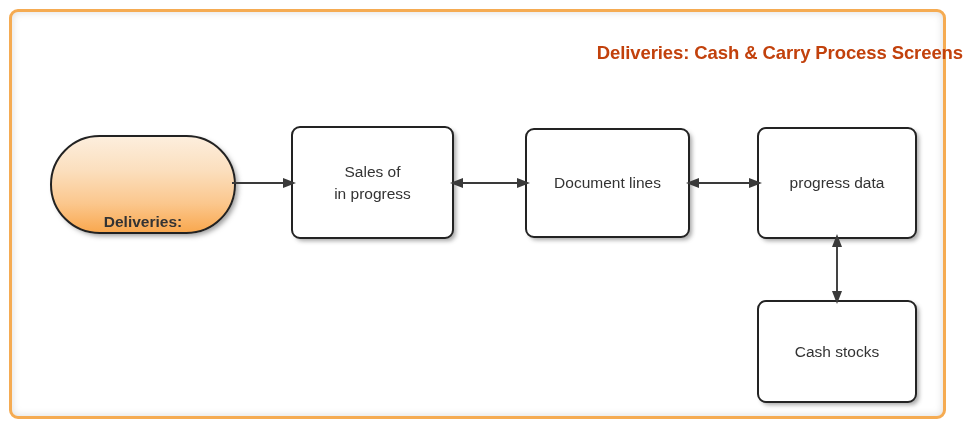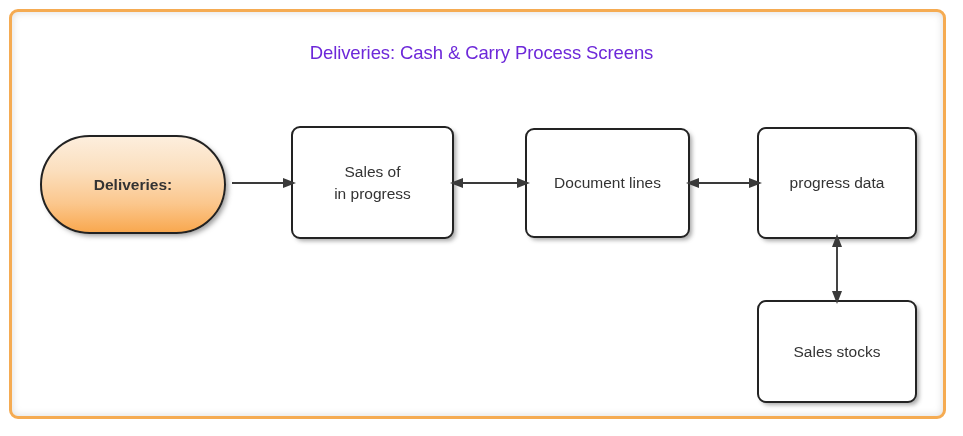--- a/index.html
+++ b/index.html
@@ -29,24 +29,24 @@
     background: #ffffff;
     box-shadow: inset 0 0 7px 1px rgba(120,120,120,0.22);
   }
 
   
   #diagram-title {
     position: absolute;
     left: 0;
     top: 42px;
     width: 963px;
-    text-align: center;
+    text-align: right;
     font-size: 18.5px;
-    font-weight: normal;
-    color: #6d28d9;
+    font-weight: bold;
+    color: #c2410c;
     letter-spacing: -0.1px;
   }
 
   
   .node {
     position: absolute;
     box-sizing: border-box;
     display: flex;
     align-items: center;
     justify-content: center;
@@ -56,29 +56,30 @@
     line-height: 1.38;
     background: #ffffff;
     border: 2px solid #232323;
     border-radius: 9px;
     box-shadow: 3px 3px 4px -1px rgba(60,60,60,0.45);
   }
   .node .label { padding: 0 6px; }
 
   
   #node-start {
-    left: 40px;
+    left: 50px;
     top: 135px;
     width: 186px;
     height: 99px;
     border-radius: 50px;
     border: 2px solid #222222;
     font-weight: bold;
     background: linear-gradient(to bottom, #fdeedd 0%, #fbdfbe 35%, #fbc78d 70%, #f9a84f 100%);
     box-shadow: 3px 3px 5px -1px rgba(60,60,60,0.5);
+    align-items: flex-end;
   }
 
   #node-sales-orders { left: 291px; top: 126px; width: 163px; height: 113px; }
   #node-document-lines { left: 525px; top: 128px; width: 165px; height: 110px; }
   #node-quantity { left: 757px; top: 127px; width: 160px; height: 112px; }
   #node-find-stocks { left: 757px; top: 300px; width: 160px; height: 103px; }
 
   
   .connector { position: absolute; }
   #conn-start-to-orders   { left: 232px; top: 168px; width: 64px; height: 30px; }
@@ -119,21 +120,21 @@
   </div>
 
   <div class="node" id="node-quantity">
     <div class="label">
       <div>progress data</div>
     </div>
   </div>
 
   <div class="node" id="node-find-stocks">
     <div class="label">
-      <div>Sales stocks</div>
+      <div>Cash stocks</div>
     </div>
   </div>
 
   <div class="connector" id="conn-start-to-orders">
     <svg class="conn-svg" width="64" height="30" viewBox="0 0 64 30">
       <line class="conn-line" x1="0" y1="15" x2="55" y2="15"></line>
       <polygon class="conn-head" points="64,15 51,10 51,20"></polygon>
     </svg>
   </div>
 

